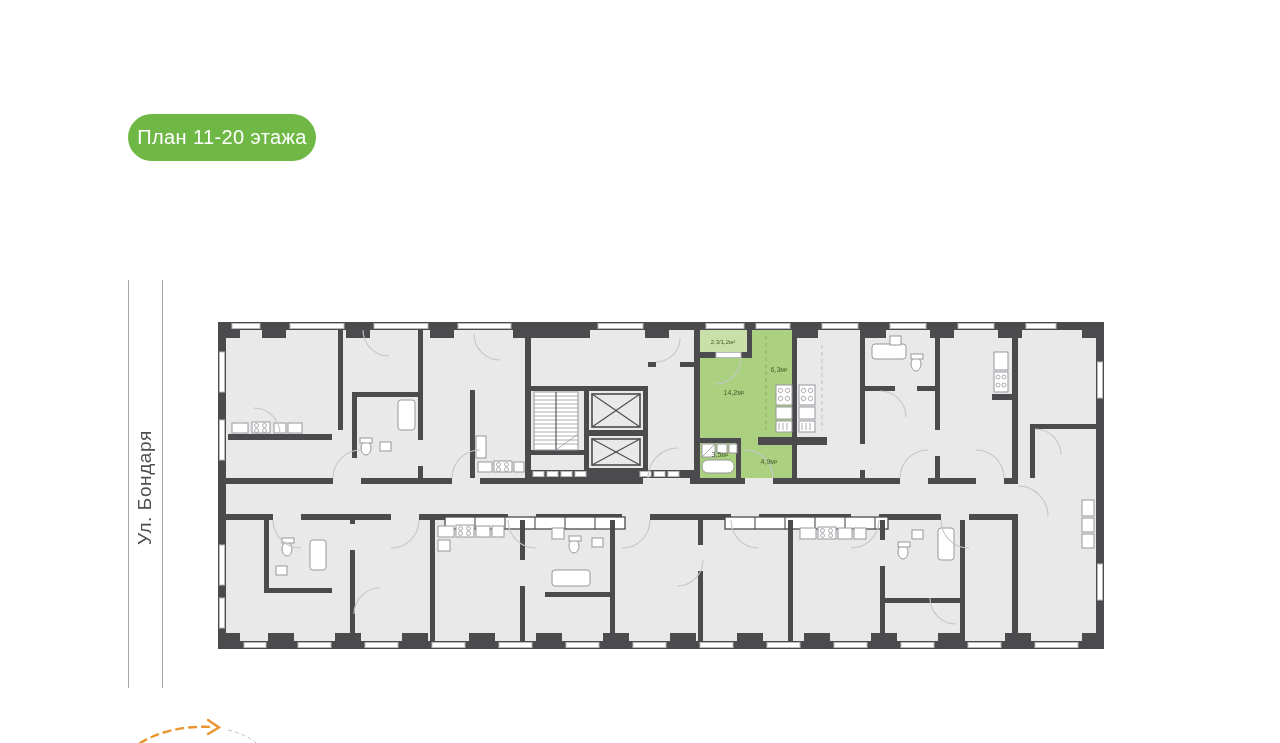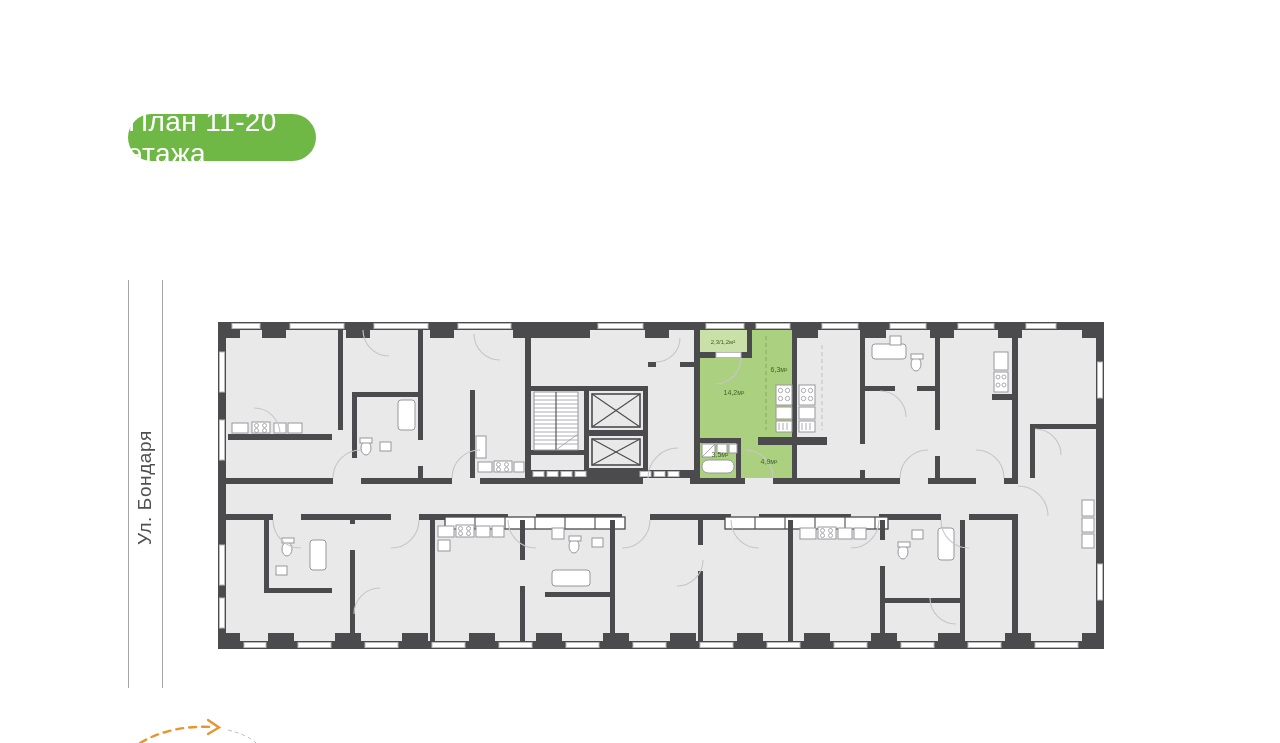--- a/index.html
+++ b/index.html
@@ -10,21 +10,21 @@
     --wall-dark:#4b4b4e;
     --room-gray:#e9e9ea;
     --street-arrow-orange:#e8952f;
   }
   html,body{margin:0;padding:0;}
   body{width:1280px;height:743px;background:#ffffff;position:relative;overflow:hidden;
        font-family:"Liberation Sans", sans-serif;}
   .canvas{position:absolute;inset:0;}
   .badge{position:absolute;left:128px;top:114px;width:188px;height:47px;border-radius:24px;
          background:var(--badge-green);color:#ffffff;display:flex;align-items:center;justify-content:center;
-         font-size:28px;letter-spacing:.4px;font-weight:500;}
+         font-size:20px;letter-spacing:.4px;font-weight:500;}
   .street{position:absolute;left:131px;top:418px;width:28px;height:140px;
           writing-mode:vertical-rl;transform:rotate(180deg);
           display:flex;align-items:center;justify-content:center;
           color:#4f4f4f;font-size:19px;font-weight:500;letter-spacing:.6px;white-space:nowrap;}
   svg{position:absolute;left:0;top:0;}
   .wall{fill:var(--wall-dark);}
   .room{fill:var(--room-gray);}
   .win{fill:#ffffff;stroke:#b9b9bc;stroke-width:1;}
   .gap{fill:var(--room-gray);}
   .arc{fill:none;stroke:#c6c6c9;stroke-width:1.1;}

